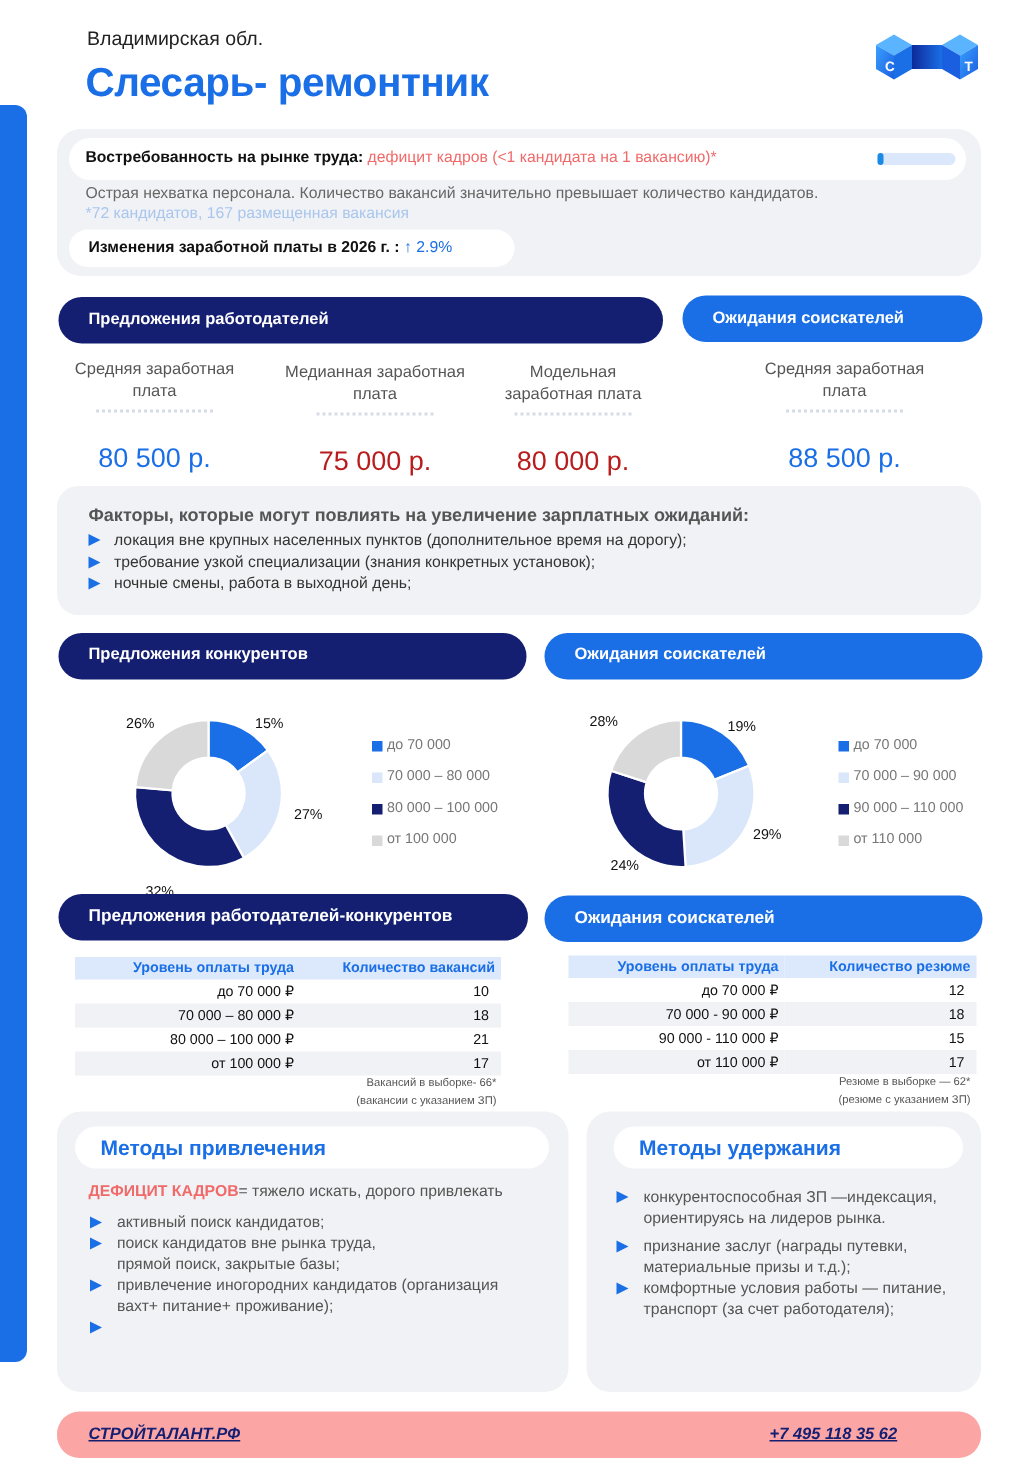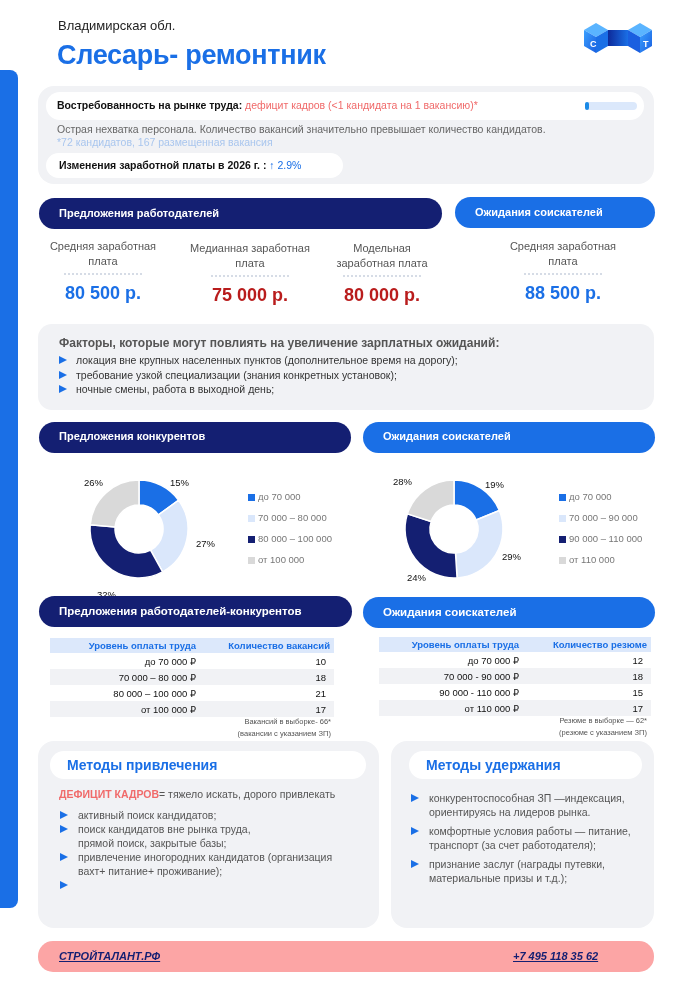--- a/index.html
+++ b/index.html
@@ -26,21 +26,21 @@
   .salary-change-text { position: absolute; left: 13px; top: 6px; font-size: 10.5px; color: #111; font-weight: bold; white-space: nowrap; }
   .salary-change-text .up { color: #1a6fe6; font-weight: normal; }
 
   .hdr { position: absolute; height: 31px; border-radius: 16px; color: #fff; font-size: 11px; font-weight: bold; padding-left: 20px; line-height: 31px; white-space: nowrap; }
   .hdr.dark { background: #141f72; }
   .hdr.blue { background: #1a6fe6; }
 
   .stat { position: absolute; text-align: center; }
   .stat-label { font-size: 11px; color: #555; line-height: 15px; height: 30px; }
   .stat-dots { margin: 4px auto 0; width: 78px; border-top: 2px dotted #d6dce6; }
-  .stat-value { margin-top: 8px; font-size: 18px; font-weight: bold; }
+  .stat-value { margin-top: 20px; font-size: 18px; font-weight: normal; }
   .stat-value.blue { color: #1a6fe6; }
   .stat-value.gray { color: #b91c1c; }
 
   .factors-panel { position: absolute; left: 38px; top: 324px; width: 616px; height: 86px; background: #f1f2f5; border-radius: 14px; }
   .factors-title { position: absolute; left: 21px; top: 12px; font-size: 12px; font-weight: bold; color: #555; white-space: nowrap; }
   .factors-list { position: absolute; left: 21px; top: 29px; list-style: none; }
   .factors-list li { font-size: 10.5px; color: #333; line-height: 14.5px; white-space: nowrap; display: flex; align-items: center; }
   .tri { display: inline-block; width: 0; height: 0; border-top: 4.5px solid transparent; border-bottom: 4.5px solid transparent; border-left: 8px solid #1a6fe6; margin-right: 9px; flex: none; }
 
   .donut { position: absolute; }
@@ -309,27 +309,27 @@
   </ul>
 </div>
 
 <div class="methods" style="left:391px; width:263px;">
   <div class="methods-pill" style="left:18px; width:233px;">Методы удержания</div>
   <ul class="methods-list" style="left:20px; top:50px; width:235px;">
     <li style="margin-bottom:5px;">
         <span class="tri"></span>
         <span>конкурентоспособная ЗП —индексация, ориентируясь на лидеров рынка.</span>
       </li>
+    <li>
+        <span class="tri"></span>
+        <span>признание заслуг (награды путевки, материальные призы и т.д.);</span>
+      </li>
     <li style="margin-bottom:5px;">
         <span class="tri"></span>
         <span>комфортные условия работы — питание, транспорт (за счет работодателя);</span>
-      </li>
-    <li>
-        <span class="tri"></span>
-        <span>признание заслуг (награды путевки, материальные призы и т.д.);</span>
       </li>
   </ul>
 </div>
 
 <div class="footer">
   <a style="left:21px;">СТРОЙТАЛАНТ.РФ</a>
   <a style="left:475px;">+7 495 118 35 62</a>
 </div>
 
 </body></html>

